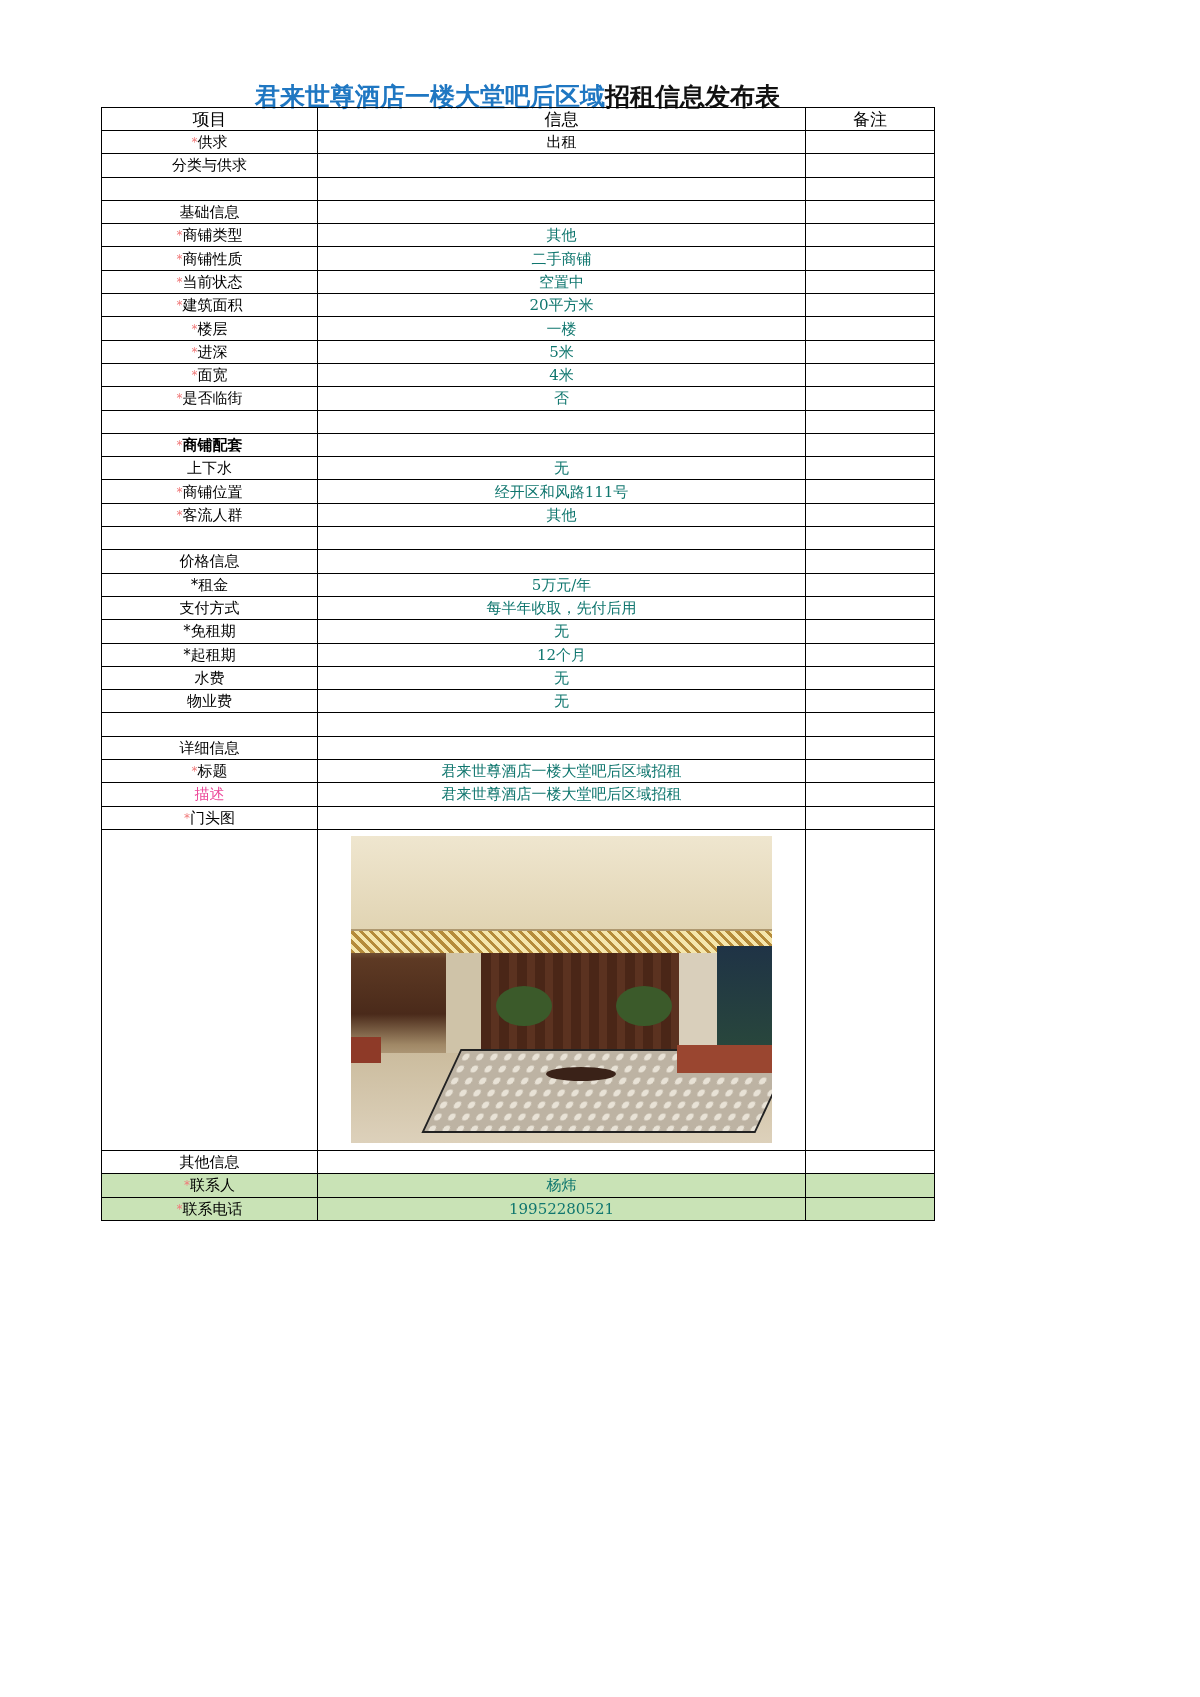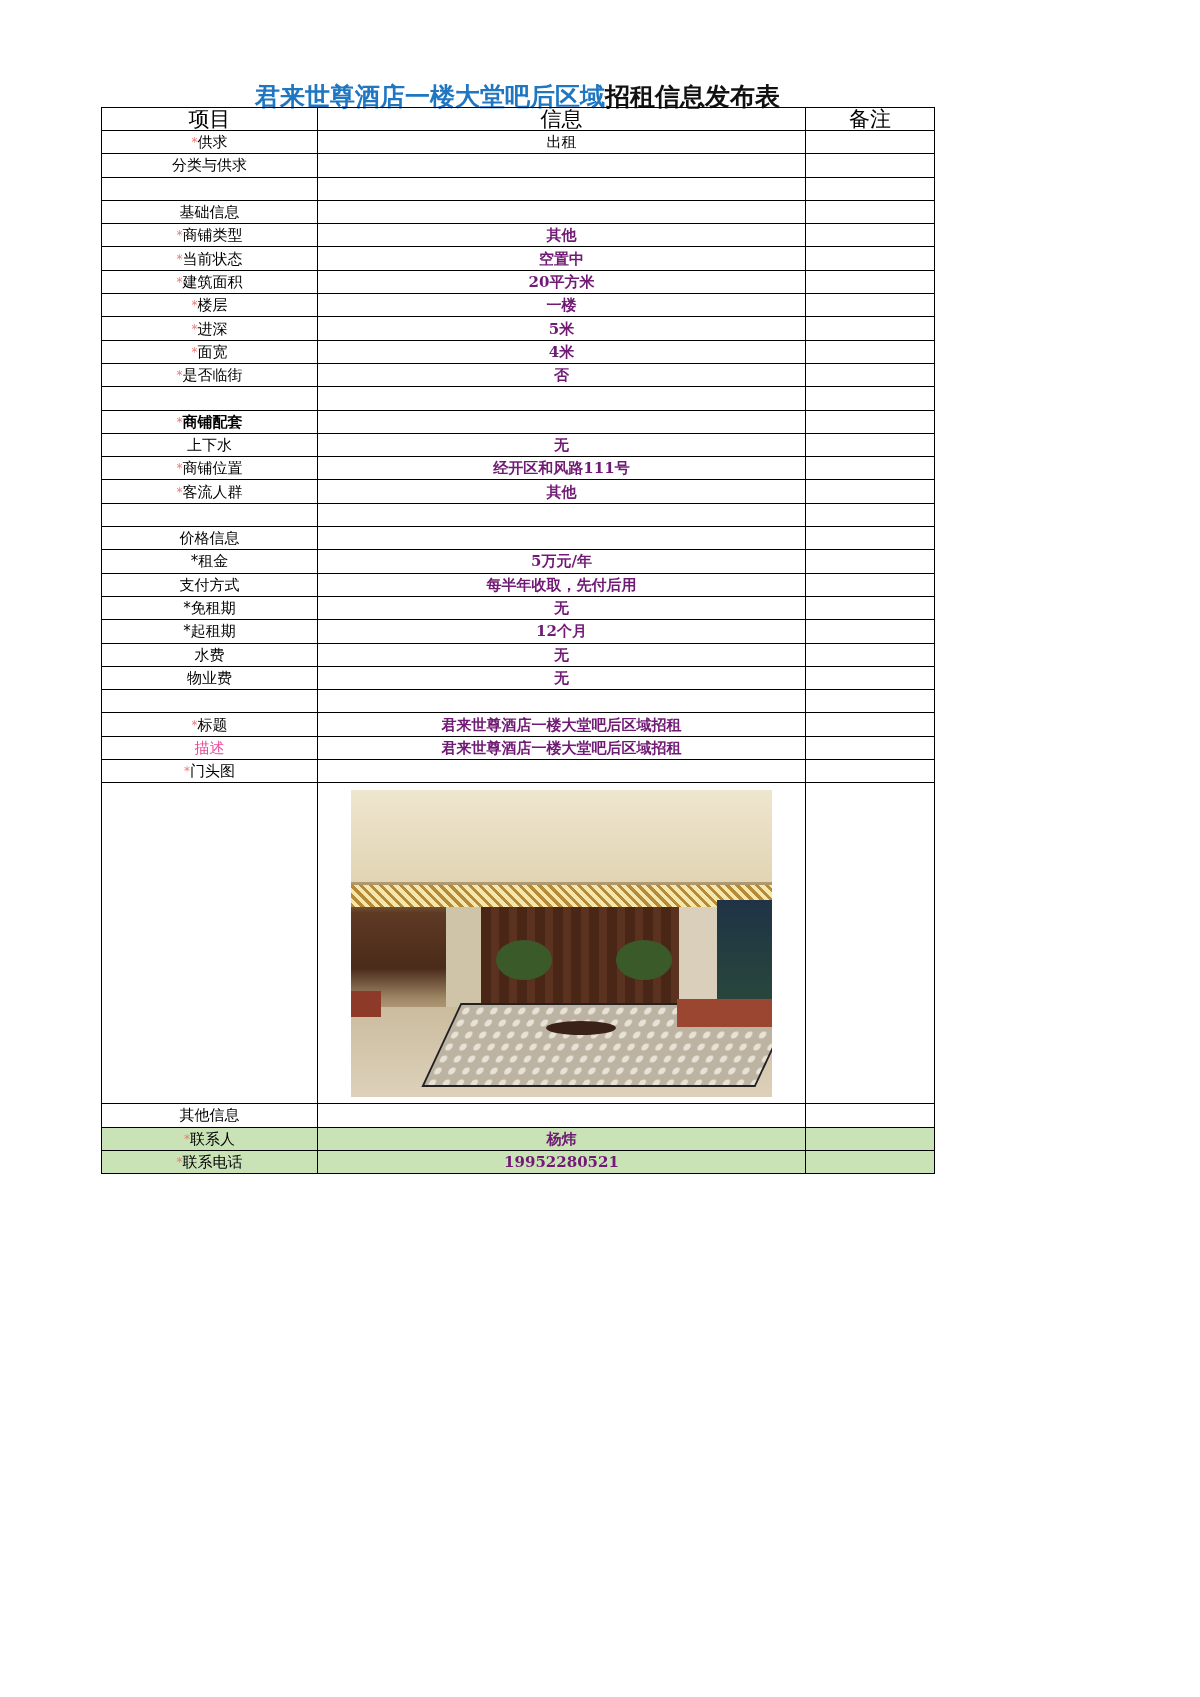--- a/index.html
+++ b/index.html
@@ -7,24 +7,24 @@
          font-family: "DejaVu Sans", "Liberation Sans", sans-serif; color: #000; }
   .title { position: absolute; left: 0; top: 80px; width: 1035px; text-align: center;
            font-size: 25px; font-weight: bold; letter-spacing: 0px; }
   .title .blue { color: #1f77c2; }
   .title .black { color: #111; }
   table.sheet { position: absolute; left: 101px; top: 107px; border-collapse: collapse;
                 table-layout: fixed; width: 833px; }
   table.sheet td, table.sheet th { border: 1.5px solid #000; padding: 0; height: 22.3px;
                 text-align: center; vertical-align: middle; font-size: 15px; line-height: 18px;
                 overflow: hidden; white-space: nowrap; }
-  table.sheet th { font-size: 21px; font-weight: normal; height: 22px; }
+  table.sheet th { font-size: 17px; font-weight: normal; height: 22px; }
   col.c1 { width: 216px; } col.c2 { width: 488px; } col.c3 { width: 129px; }
   .label { font-family: "DejaVu Sans", sans-serif; font-size: 15px; }
-  .val { font-family: "DejaVu Serif", "Liberation Serif", serif; font-size: 14px; color: #701a75; padding-top: 4px; font-weight: bold; }
+  .val { font-family: "DejaVu Serif", "Liberation Serif", serif; font-size: 14px; color: #0f766e; padding-top: 4px; }
   .star { color: #f07a7a; font-size: 12px; vertical-align: top; }
   .bold { font-weight: bold; }
   .pink { color: #ec4899; }
   .big { font-size: 15px; }
   tr.green td { background: #c9e3b6; }
   .photo-cell { height: 320px !important; }
   .photo { width: 421px; height: 307px; margin: 0 auto; position: relative; overflow: hidden;
            background: linear-gradient(180deg, #e5d7b6 0%, #d8c69a 14%, #c9b78b 24%, #a8916a 32%, #5e3a24 40%, #4a2a1a 58%, #a08866 68%, #c9b899 78%, #d8ccb4 88%, #c5b08a 100%); }
   .photo .ceil { position: absolute; left: 0; top: 0; width: 100%; height: 30%;
                  background: linear-gradient(180deg, #efe6cf, #e1d4b3); }
@@ -86,20 +86,25 @@
         <td class="label"><span>基础信息</span></td>
         <td class="val"></td>
         <td></td>
       </tr>
       <tr>
         <td class="label"><span class="star">*</span><span>商铺类型</span></td>
         <td class="val">其他</td>
         <td></td>
       </tr>
       <tr>
+        <td class="label"><span class="star">*</span><span>商铺性质</span></td>
+        <td class="val">二手商铺</td>
+        <td></td>
+      </tr>
+      <tr>
         <td class="label"><span class="star">*</span><span>当前状态</span></td>
         <td class="val">空置中</td>
         <td></td>
       </tr>
       <tr>
         <td class="label"><span class="star">*</span><span>建筑面积</span></td>
         <td class="val">20平方米</td>
         <td></td>
       </tr>
       <tr>
@@ -182,20 +187,25 @@
         <td class="val">无</td>
         <td></td>
       </tr>
       <tr>
         <td class="label"><span>物业费</span></td>
         <td class="val">无</td>
         <td></td>
       </tr>
       <tr>
         <td class="label"><span></span></td>
+        <td class="val"></td>
+        <td></td>
+      </tr>
+      <tr>
+        <td class="label"><span>详细信息</span></td>
         <td class="val"></td>
         <td></td>
       </tr>
       <tr>
         <td class="label"><span class="star">*</span><span>标题</span></td>
         <td class="val">君来世尊酒店一楼大堂吧后区域招租</td>
         <td></td>
       </tr>
       <tr>
         <td class="label"><span class="pink">描述</span></td>

